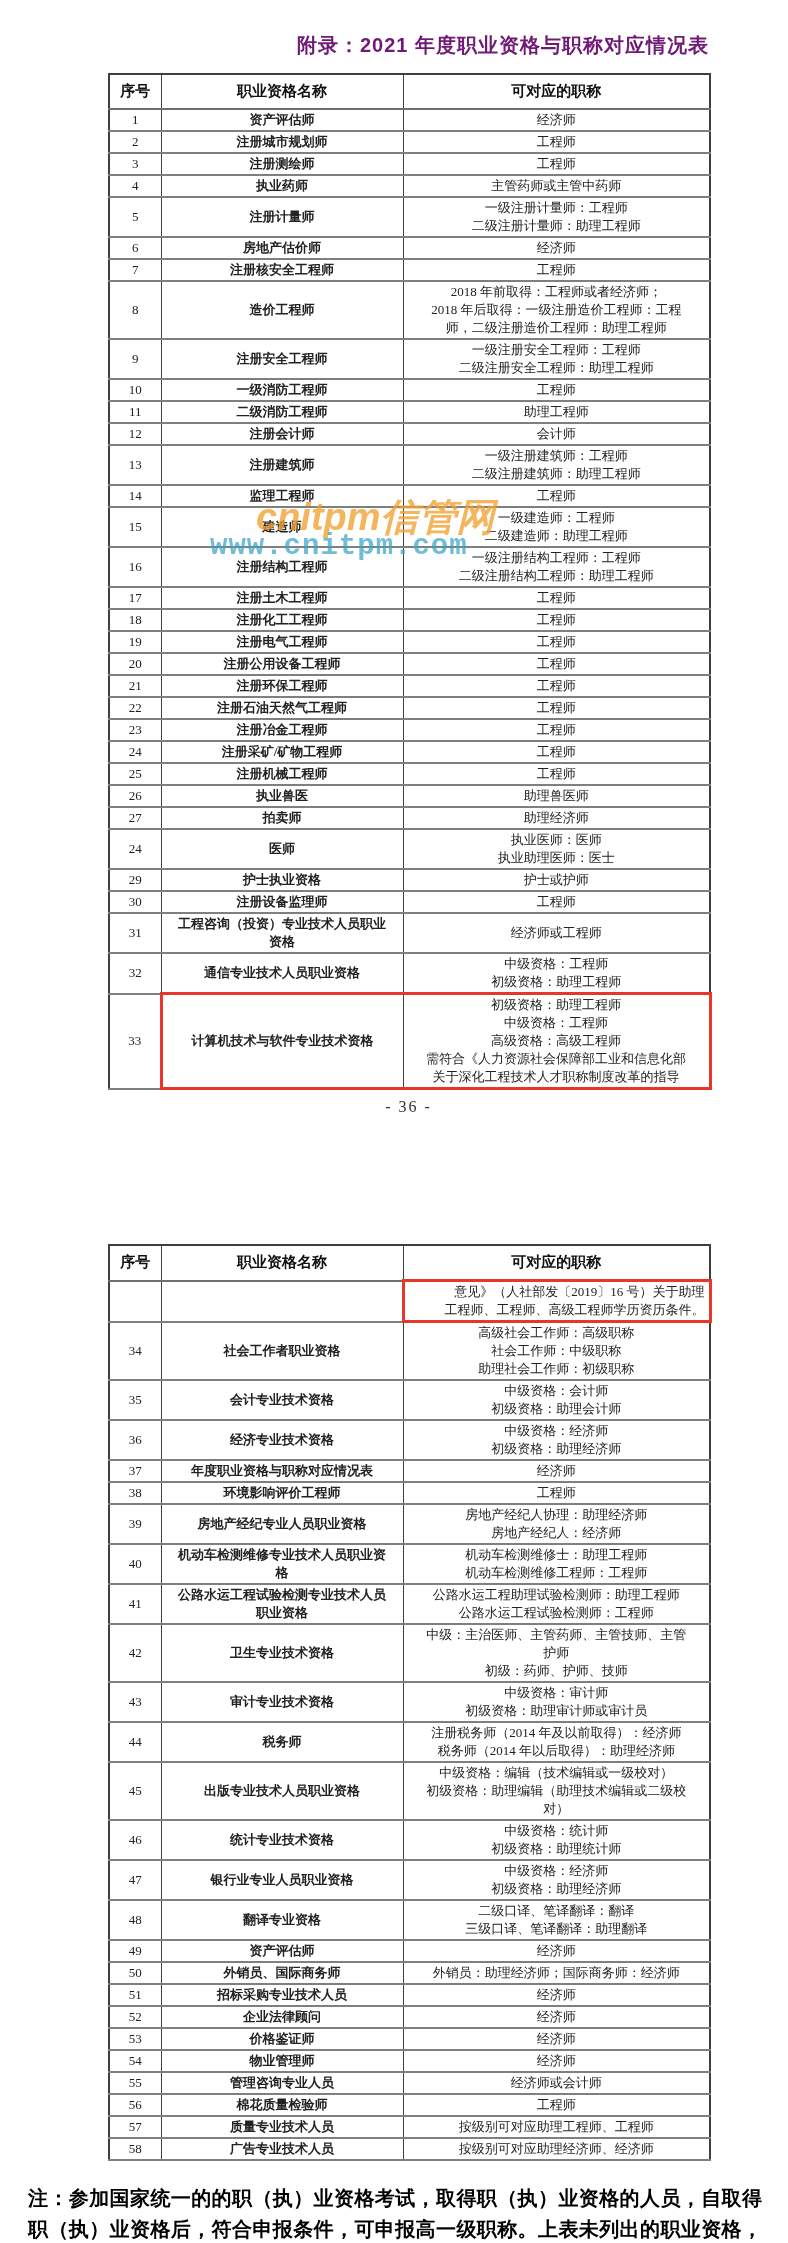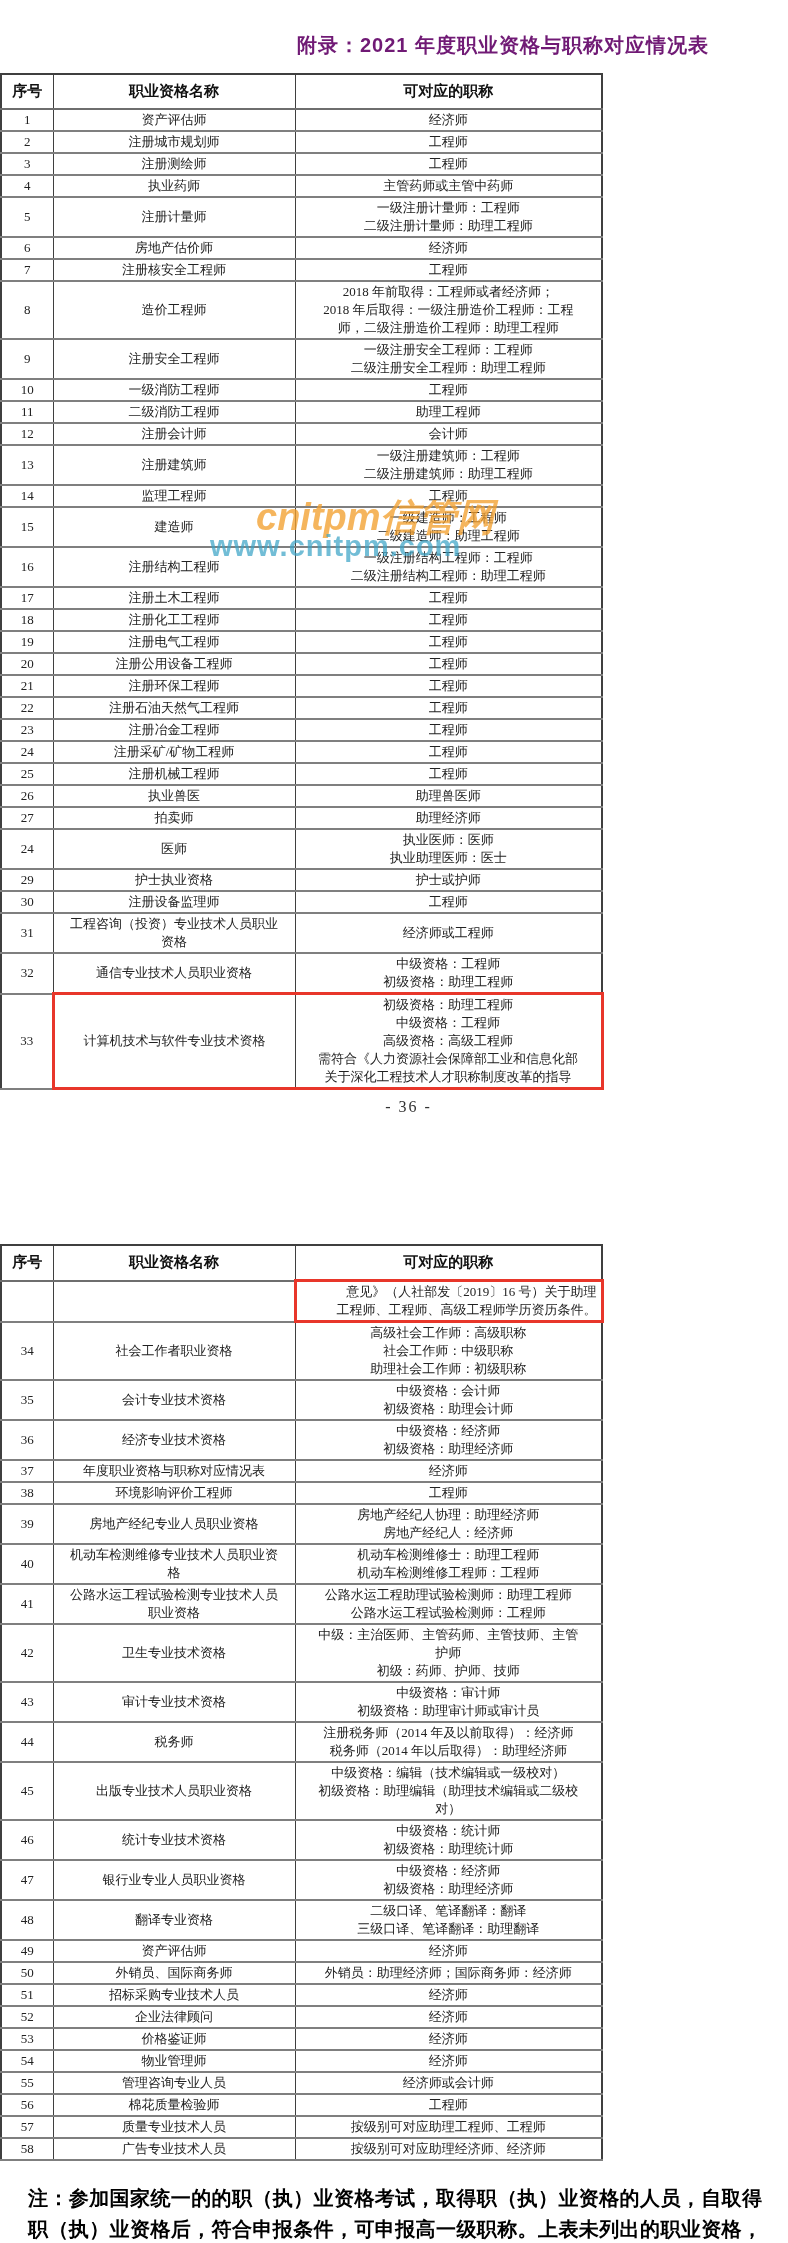--- a/index.html
+++ b/index.html
@@ -6,37 +6,37 @@
   html,body { margin:0; padding:0; }
   body {
     width:788px; height:2243px; position:relative; overflow:hidden;
     background:#ffffff; font-family:"Liberation Serif", serif; color:#222;
   }
   .title {
     font-family:"Liberation Sans", sans-serif; font-weight:bold;
     font-size:20px; letter-spacing:1px; color:#701a75;
     width:601px; margin:32px 0 14px 108px; text-align:right;
   }
-  .tblwrap { width:525px;border-radius:16px; }
+  .tblwrap { margin-left:108px; width:525px;border-radius:16px; }
   table {
     border-collapse:collapse; width:601px; table-layout:fixed;
     border:2px solid var(--vline);
   }
   th {
     font-family:"Liberation Sans", sans-serif; font-size:15px; color:#111;
     padding:7px 2px; border:1px solid var(--vline);
     border-bottom:2px solid #6e6e6e; background:#fff;
   }
   td {
     font-size:13px; line-height:18px; padding:1px 4px;
     text-align:center; vertical-align:middle; white-space:pre-line;
     border-left:1px solid var(--vline); border-right:1px solid var(--vline);
     border-top:2px solid var(--hline); border-bottom:2px solid var(--hline);
   }
-  td.name { padding:1px 13px; }
+  td.name { padding:1px 13px;font-weight:bold; }
   td.alignleft { text-align:right; }
   tr.hl-row td:nth-child(2){
     border-top:3px solid var(--red); border-bottom:3px solid var(--red);
     border-left:3px solid var(--red);
   }
   tr.hl-row td:nth-child(3){
     border-top:3px solid var(--red); border-bottom:3px solid var(--red);
     border-right:3px solid var(--red);
   }
   tr.hl-title td:nth-child(3){ border:3px solid var(--red); }
@@ -51,21 +51,21 @@
     margin:22px 26px 0 28px; text-align:justify;
   }
   .watermark { position:absolute; left:0; top:0; width:788px; height:0; pointer-events:none; }
   .wm1 {
     position:absolute; left:256px; top:492px;
     font-family:"Liberation Sans", sans-serif; font-style:italic; font-weight:bold;
     font-size:38px; color:rgba(242,160,47,0.78); white-space:nowrap;
   }
   .wm2 {
     position:absolute; left:210px; top:530px;
-    font-family:Liberation Sans, sans-serif; font-weight:bold;
+    font-family:Liberation Mono, monospace; font-weight:bold;
     font-size:29px; letter-spacing:1px; color:rgba(60,163,198,0.72); white-space:nowrap;
   }
 </style>
 </head>
 <body>
 
 <div class="title">附录：2021 年度职业资格与职称对应情况表</div>
 
 <div class="tblwrap">
   <table id="table1">

